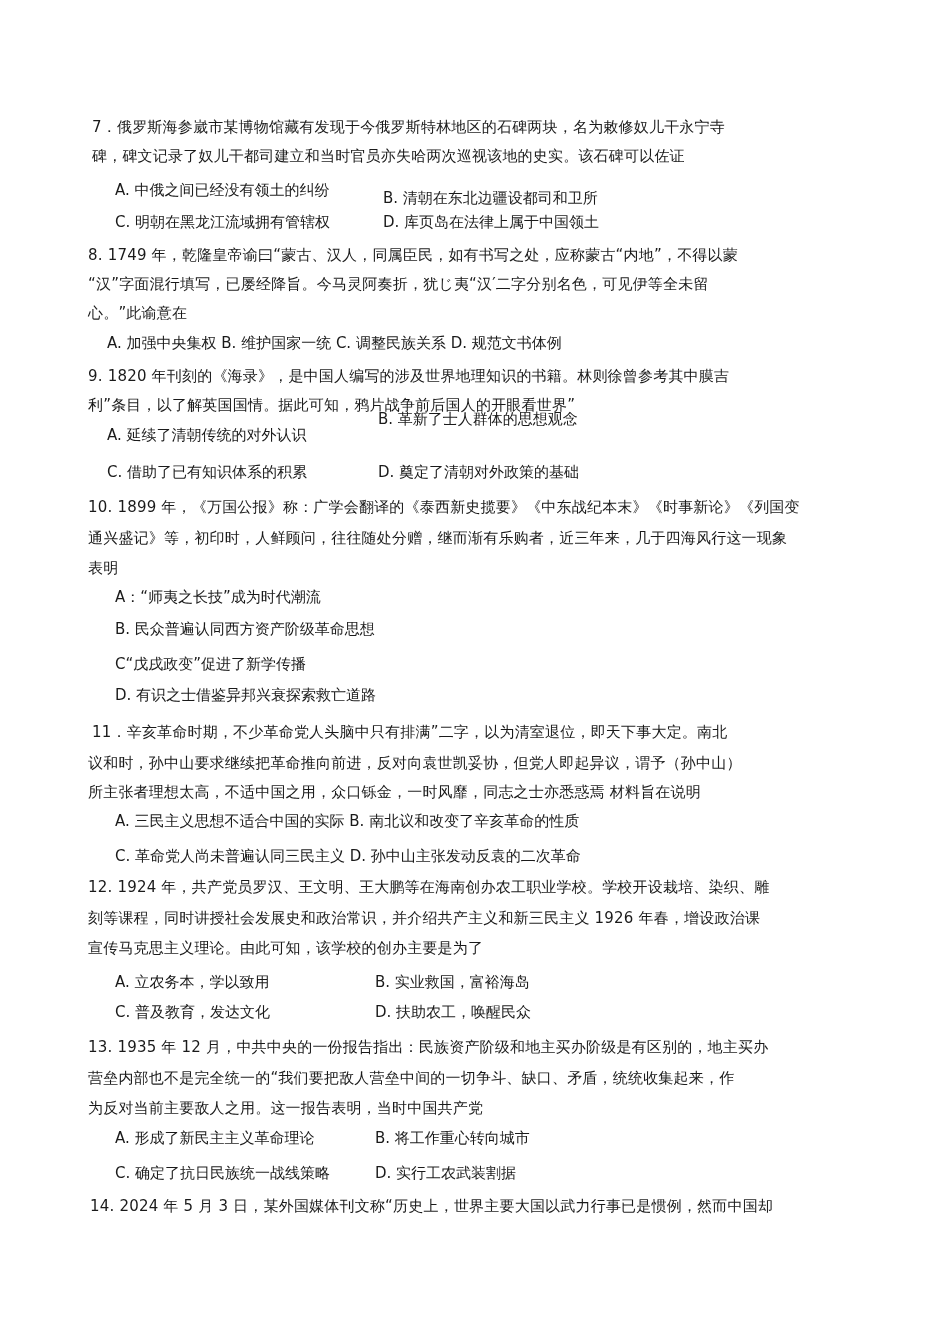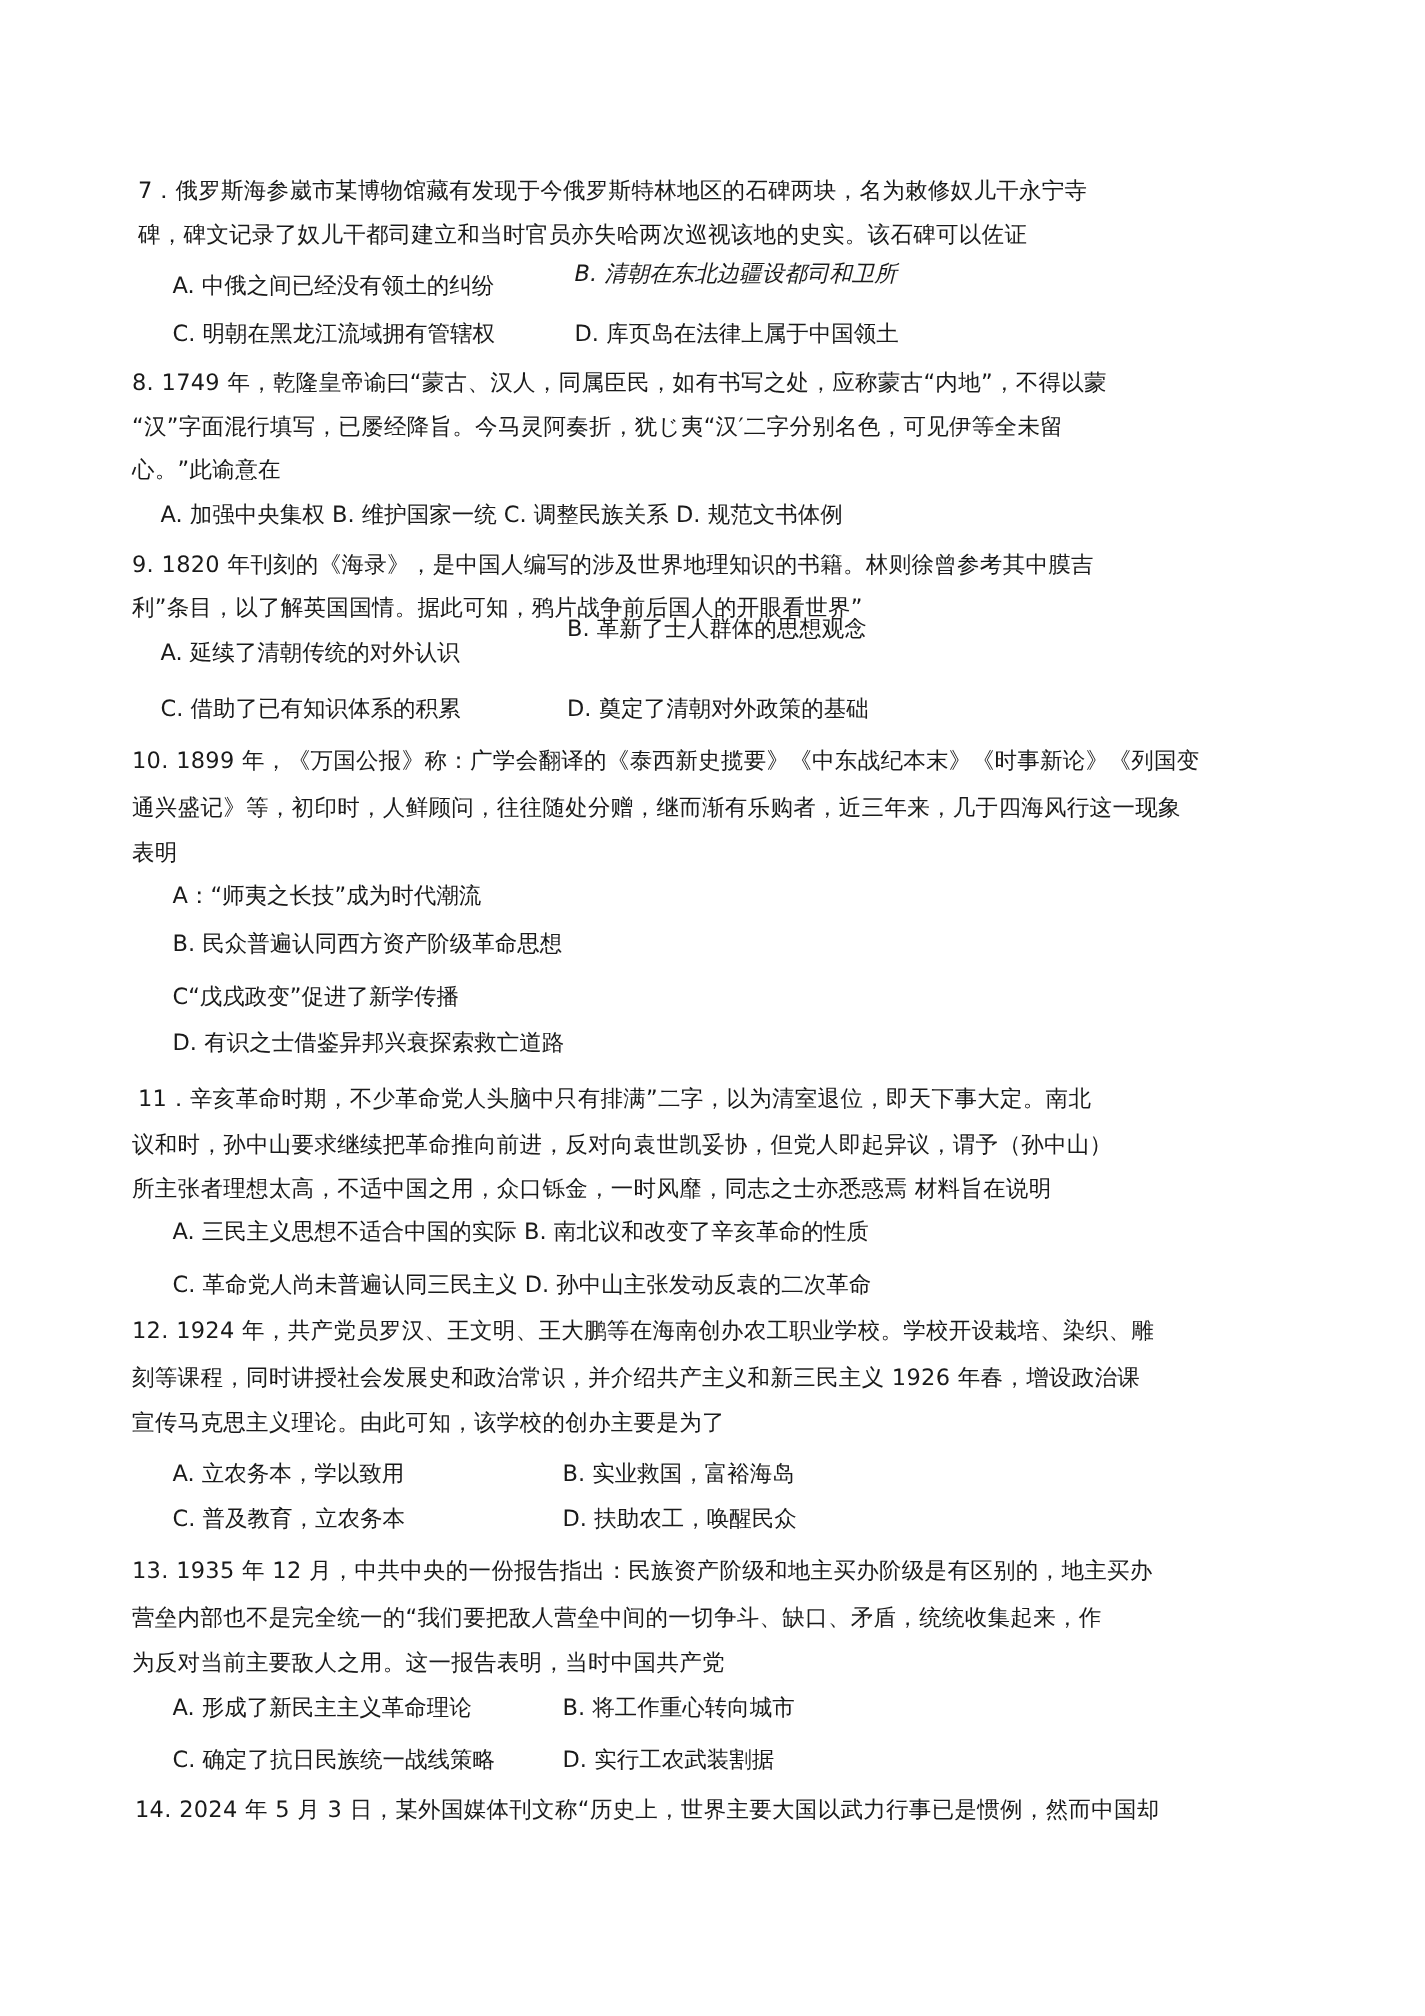--- a/index.html
+++ b/index.html
@@ -10,21 +10,21 @@
   .opt { position: absolute; white-space: nowrap; font-size: 15px; line-height: 20px; }
 </style>
 </head>
 <body>
 
 <div class="page">
 
   <div class="ln" style="left:92px;top:117px;">7．俄罗斯海参崴市某博物馆藏有发现于今俄罗斯特林地区的石碑两块，名为敕修奴儿干永宁寺</div>
   <div class="ln" style="left:92px;top:146px;">碑，碑文记录了奴儿干都司建立和当时官员亦失哈两次巡视该地的史实。该石碑可以佐证</div>
   <div class="opt" style="left:115px;top:180px;">A. 中俄之间已经没有领土的纠纷</div>
-  <div class="opt" style="left:383px;top:172px;font-style:italic;">B. 清朝在东北边疆设都司和卫所</div>
+  <div class="opt" style="left:383px;top:188px;">B. 清朝在东北边疆设都司和卫所</div>
   <div class="opt" style="left:115px;top:212px;">C. 明朝在黑龙江流域拥有管辖权</div>
   <div class="opt" style="left:383px;top:212px;">D. 库页岛在法律上属于中国领土</div>
 
   <div class="ln" style="left:88px;top:245px;text-align:right;">8. 1749 年，乾隆皇帝谕曰“蒙古、汉人，同属臣民，如有书写之处，应称蒙古“内地”，不得以蒙</div>
   <div class="ln" style="left:88px;top:274px;">“汉”字面混行填写，已屡经降旨。今马灵阿奏折，犹じ夷“汉′二字分别名色，可见伊等全未留</div>
   <div class="ln" style="left:88px;top:303px;">心。”此谕意在</div>
   <div class="opt" style="left:107px;top:333px;">A. 加强中央集权 B. 维护国家一统  C. 调整民族关系  D. 规范文书体例</div>
 
   <div class="ln" style="left:88px;top:366px;">9. 1820 年刊刻的《海录》，是中国人编写的涉及世界地理知识的书籍。林则徐曾参考其中膜吉</div>
   <div class="ln" style="left:88px;top:395px;">利”条目，以了解英国国情。据此可知，鸦片战争前后国人的开眼看世界”</div>
@@ -45,21 +45,21 @@
   <div class="ln" style="left:88px;top:782px;">所主张者理想太高，不适中国之用，众口铄金，一时风靡，同志之士亦悉惑焉  材料旨在说明</div>
   <div class="ln" style="left:88px;top:753px;">议和时，孙中山要求继续把革命推向前进，反对向袁世凯妥协，但党人即起异议，谓予（孙中山）</div>
   <div class="opt" style="left:115px;top:846px;">C. 革命党人尚未普遍认同三民主义  D. 孙中山主张发动反袁的二次革命</div>
   <div class="opt" style="left:115px;top:811px;">A. 三民主义思想不适合中国的实际  B. 南北议和改变了辛亥革命的性质</div>
 
   <div class="ln" style="left:88px;top:877px;">12. 1924 年，共产党员罗汉、王文明、王大鹏等在海南创办农工职业学校。学校开设栽培、染织、雕</div>
   <div class="ln" style="left:88px;top:908px;">刻等课程，同时讲授社会发展史和政治常识，并介绍共产主义和新三民主义 1926 年春，增设政治课</div>
   <div class="ln" style="left:88px;top:938px;">宣传马克思主义理论。由此可知，该学校的创办主要是为了</div>
   <div class="opt" style="left:115px;top:972px;">A. 立农务本，学以致用</div>
   <div class="opt" style="left:375px;top:972px;">B. 实业救国，富裕海岛</div>
-  <div class="opt" style="left:115px;top:1002px;">C. 普及教育，立农务本</div>
+  <div class="opt" style="left:115px;top:1002px;">C. 普及教育，发达文化</div>
   <div class="opt" style="left:375px;top:1002px;">D. 扶助农工，唤醒民众</div>
 
   <div class="ln" style="left:88px;top:1037px;">13. 1935 年 12 月，中共中央的一份报告指出：民族资产阶级和地主买办阶级是有区别的，地主买办</div>
   <div class="ln" style="left:88px;top:1068px;">营垒内部也不是完全统一的“我们要把敌人营垒中间的一切争斗、缺口、矛盾，统统收集起来，作</div>
   <div class="ln" style="left:88px;top:1098px;">为反对当前主要敌人之用。这一报告表明，当时中国共产党</div>
   <div class="opt" style="left:115px;top:1128px;">A. 形成了新民主主义革命理论</div>
   <div class="opt" style="left:375px;top:1128px;">B. 将工作重心转向城市</div>
   <div class="opt" style="left:115px;top:1163px;">C. 确定了抗日民族统一战线策略</div>
   <div class="opt" style="left:375px;top:1163px;">D. 实行工农武装割据</div>
 

